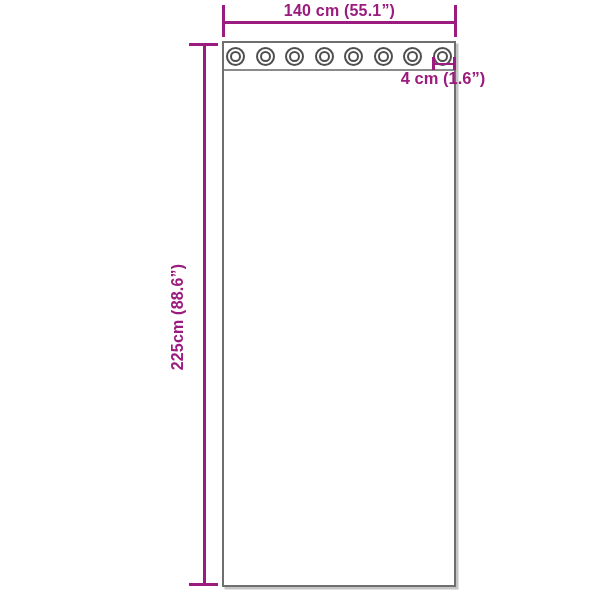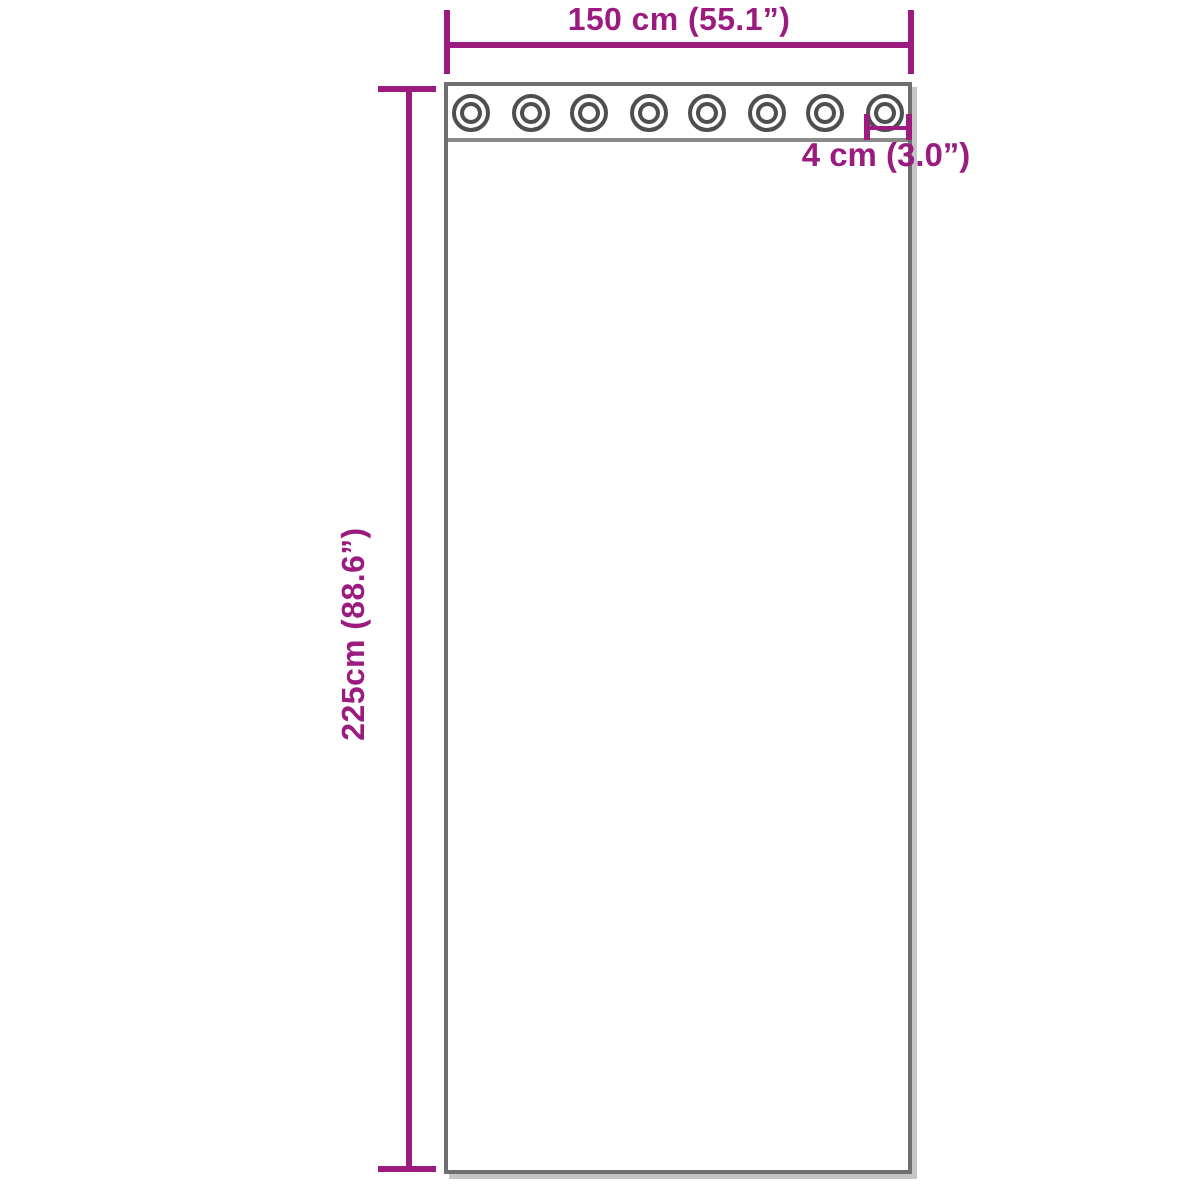--- a/index.html
+++ b/index.html
@@ -122,25 +122,25 @@
         </div>
         <div class="grommet">
           <div class="grommet-inner"></div>
         </div>
       </div>
   </div>
 
   <div class="dline width-line"></div>
   <div class="dline width-tick-l"></div>
   <div class="dline width-tick-r"></div>
-  <div class="width-label">150 cm (55.1”)</div>
+  <div class="width-label">140 cm (55.1”)</div>
 
   <div class="dline height-line"></div>
   <div class="dline height-tbar-t"></div>
   <div class="dline height-tbar-b"></div>
   <div class="height-label">225cm (88.6”)</div>
 
   <div class="dline gdim-line"></div>
   <div class="dline gdim-tick-l"></div>
   <div class="dline gdim-tick-r"></div>
-  <div class="gdim-label">4 cm (3.0”)</div>
+  <div class="gdim-label">4 cm (1.6”)</div>
 
 </div>
 
 </body></html>

